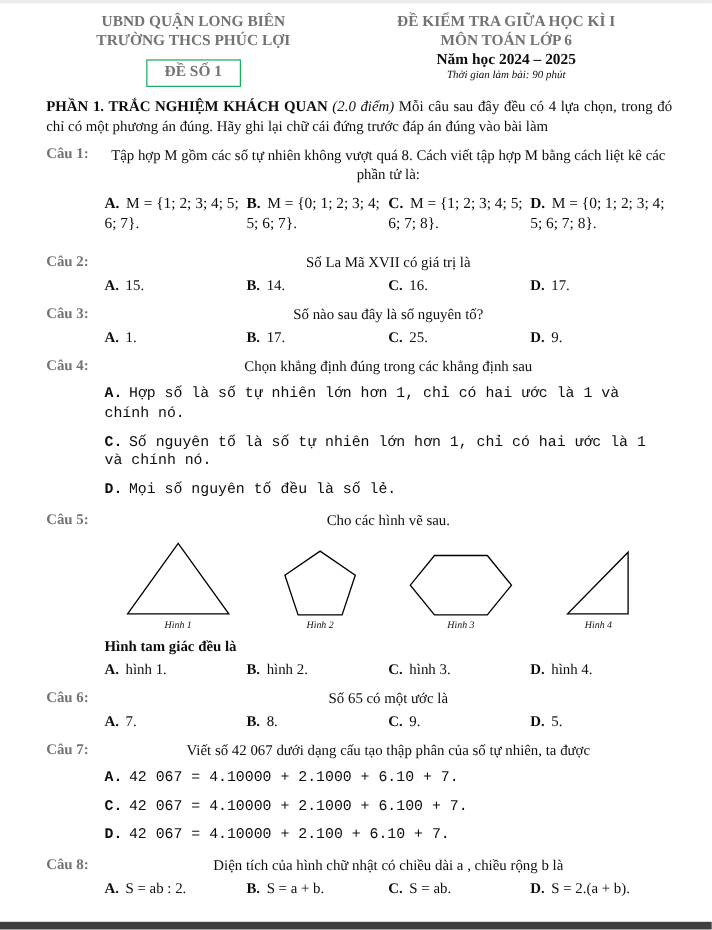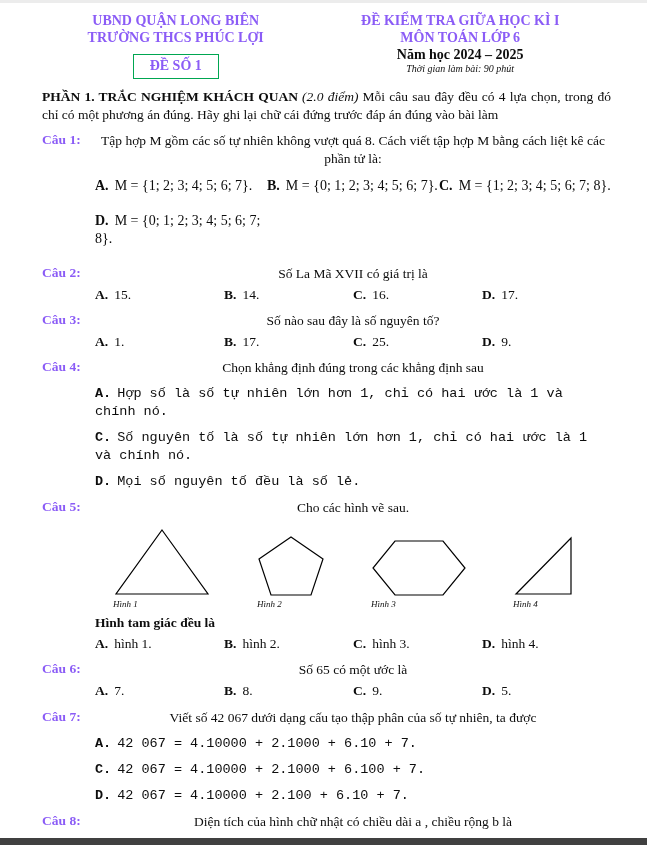--- a/index.html
+++ b/index.html
@@ -7,45 +7,45 @@
   body {
     width: 647px; height: 845px;
     background: #ffffff;
     font-family: "Liberation Serif", "DejaVu Serif", serif;
     font-size: 13.5px; color: #0d0d0d;
     overflow: hidden;
   }
   .page { position: relative; width: 647px; height: 845px; background: #fff; padding: 13px 36px 0 42px; }
   .bold { font-weight: 700; }
   .italic { font-style: italic; }
-  .navy { color: #8b5cf6; }
+  .navy { color: #737373; }
 
   .edge-top { position: absolute; top: 0; left: 0; right: 0; height: 3px; background: #ececec; }
   .edge-bottom { position: absolute; bottom: 0; left: 0; right: 0; height: 7px; background: #404040; }
 
   .header { display: flex; }
   .header-left { width: 47%; text-align: center; font-size: 14px; line-height: 1.2; }
   .header-right { width: 53%; text-align: center; font-size: 14px; line-height: 1.2; }
   .duration { font-size: 10px; }
   .exam-code-box { display: inline-block; border: 1.6px solid #00a651; padding: 3px 16px 4px; margin-top: 7px; font-size: 14px; }
 
   .section-intro { margin-top: 9px; text-align: justify; line-height: 1.3; }
 
   .question { display: flex; margin-top: 9px; }
   .q-label { flex: 0 0 53px; }
   .q-body { flex: 1; min-width: 0; line-height: 1.3; }
   .q-text { text-align: center; }
   .options { margin-top: 3px; }
   .cols-4 { display: grid; grid-template-columns: repeat(4, 1fr); }
-  .cols-2 { display: grid; grid-template-columns: 1fr 1fr 1fr; row-gap: 17px; margin-top: 9px; margin-bottom: 8px; font-size: 14px; }
+  .cols-2 { display: grid; grid-template-columns: 1fr 1fr 1fr 1fr; row-gap: 28px; margin-top: 9px; margin-bottom: 8px; font-size: 14px; }
   .stack .option { margin-top: 8.5px; font-family: Liberation Mono, monospace; }
   .opt-label { font-weight: 700; margin-right: 6px; }
 
   .figures { display: flex; align-items: flex-end; justify-content: center; gap: 46px; margin: 10px 18px 4px 0; }
-  .figure { display: flex; flex-direction: column; }
+  .figure { display: flex; flex-direction: column; align-items: center; }
   .shape { stroke: #000; fill: none; stroke-width: 1.2; }
   .fig-label { font-style: italic; font-size: 9px; margin-top: 2px; }
   .subtext { margin-top: 4px; font-weight: bold; }
 </style>
 </head>
 <body>
 
 <div class="page">
   <div class="edge-top"></div>
 

